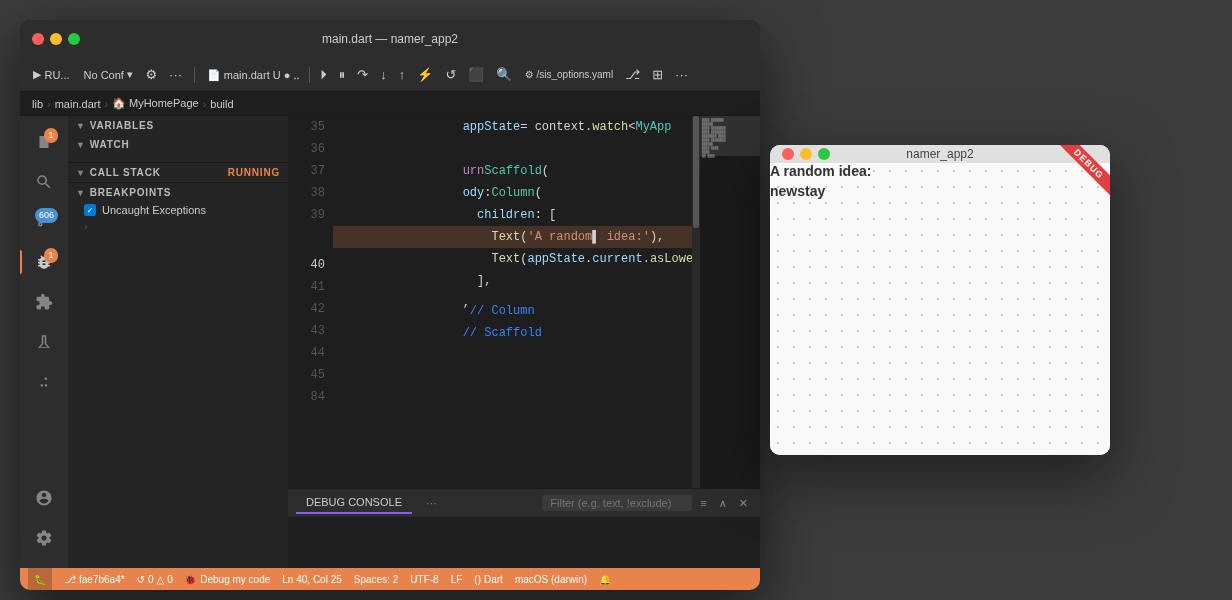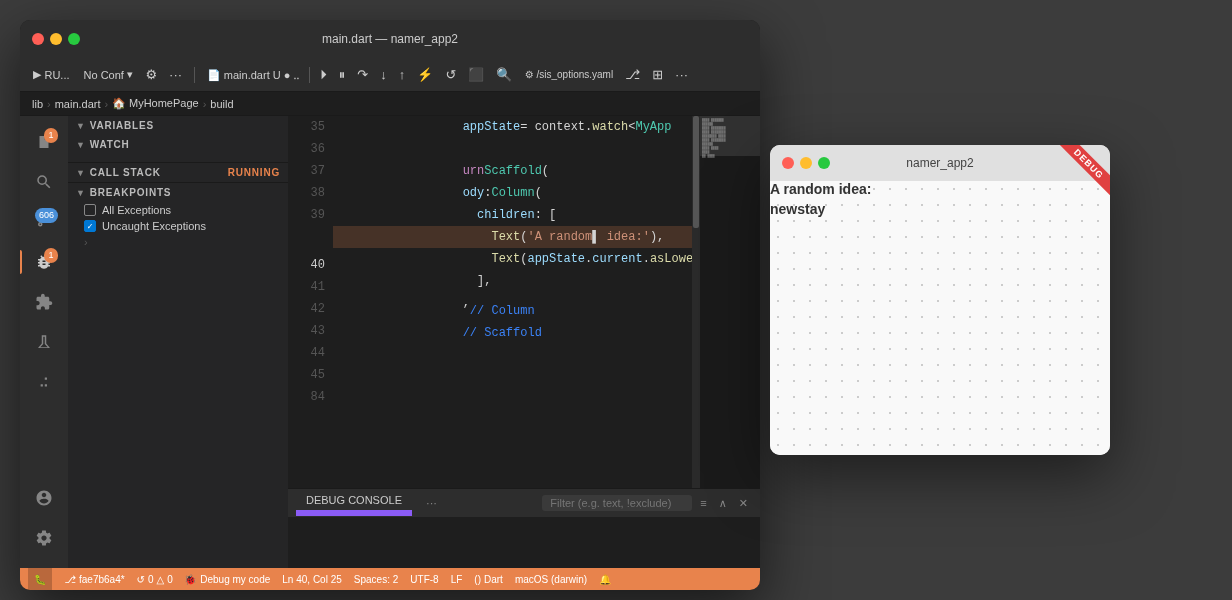--- a/index.html
+++ b/index.html
@@ -379,21 +379,21 @@
 
     .panel-tab {
       padding: 4px 10px;
       font-size: 11px;
       color: #888;
       cursor: pointer;
       border-bottom: 1px solid transparent;
     }
     .panel-tab.active {
       color: #cccccc;
-      border-bottom: 6px solid #8b5cf6;
+      border-bottom: 2px solid #8b5cf6;
     }
 
     .panel-actions {
       margin-left: auto;
       display: flex;
       gap: 4px;
       align-items: center;
     }
 
     .panel-action-btn {
@@ -464,21 +464,21 @@
       overflow: hidden;
       box-shadow: 0 20px 60px rgba(0,0,0,0.5);
       position: absolute;
       left: 770px;
       top: 145px;
       display: flex;
       flex-direction: column;
     }
 
     .app-title-bar {
-      height: 36px;
+      height: 18px;
       background: #e0e0e0;
       display: flex;
       align-items: center;
       padding: 0 12px;
       position: relative;
       flex-shrink: 0;
     }
 
     .app-traffic-lights {
       display: flex;
@@ -696,24 +696,20 @@
           <span class="chevron">▼</span>
           <span>CALL STACK</span>
           <span class="callstack-status">Running</span>
         </div>
       </div>
 
       <div class="sidebar-section breakpoints-section">
         <div class="sidebar-section-header">
           <span class="chevron">▼</span>
           <span>BREAKPOINTS</span>
-        </div>
-        <div class="breakpoint-item">
-          <div class="bp-checkbox"></div>
-          <span>All Exceptions</span>
         </div>
         <div class="breakpoint-item">
           <div class="bp-checkbox checked"></div>
           <span>Uncaught Exceptions</span>
         </div>
         <div class="breakpoint-item">
           <span style="color:#555;">›</span>
         </div>
       </div>
     </div>

